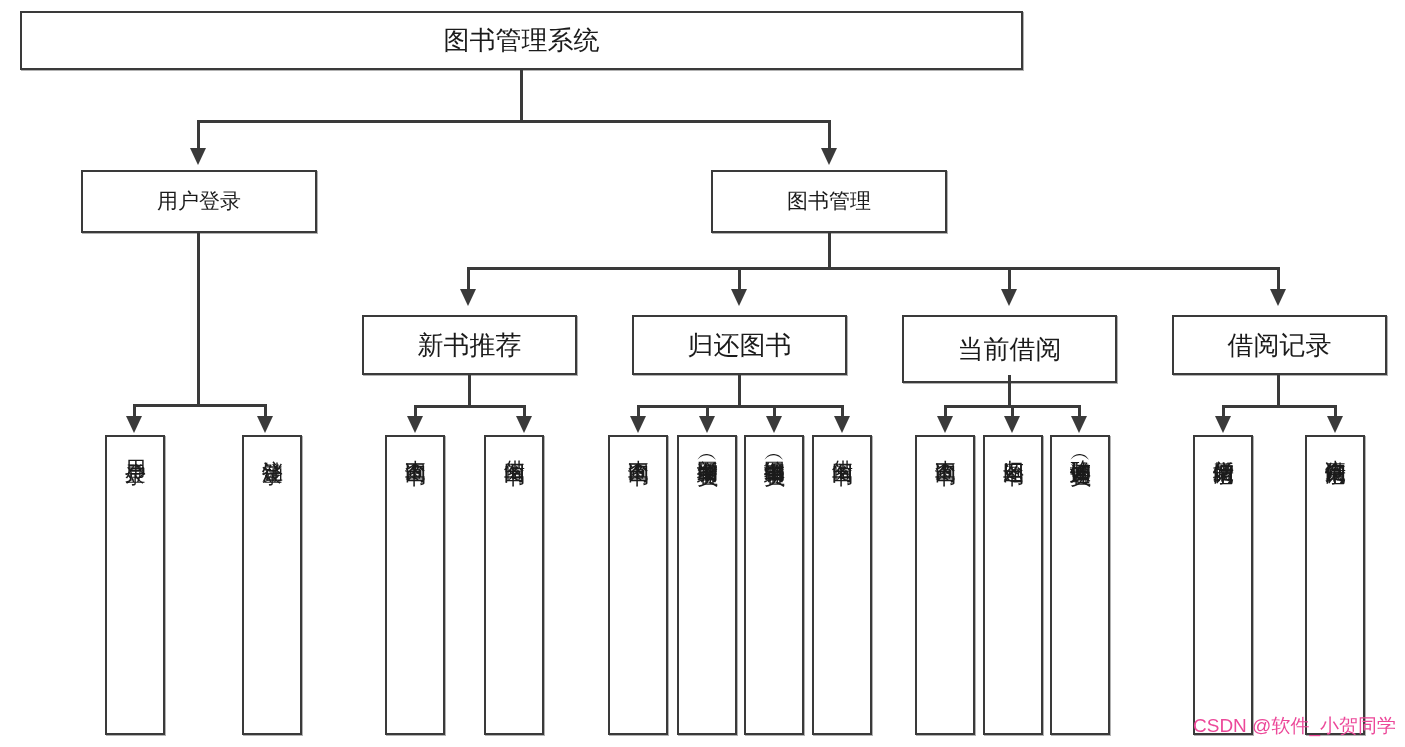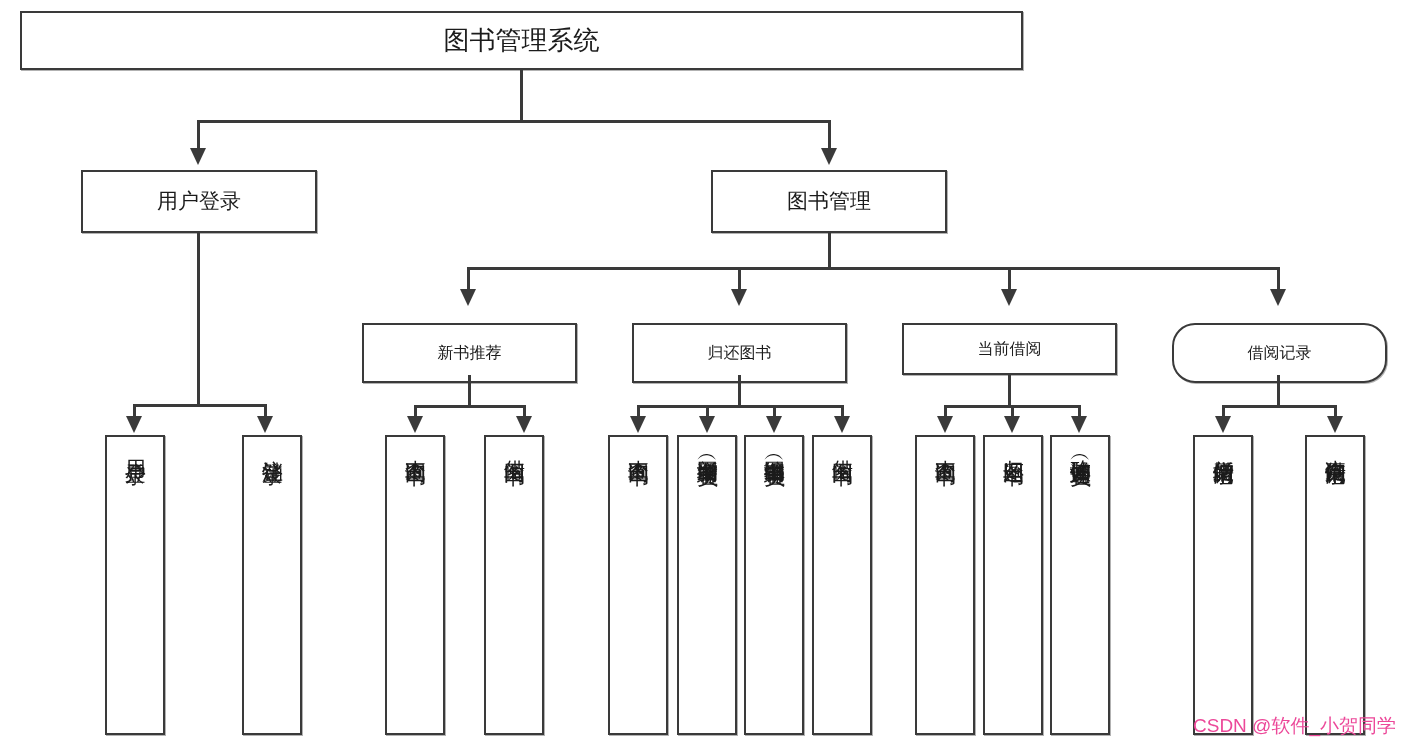--- a/index.html
+++ b/index.html
@@ -31,22 +31,21 @@
     color: #1b1b1b;
     line-height: 1.18;
   }
   .node.root {
     font-size: 26px;
   }
   .node.lvl1 {
     font-size: 21px;
   }
   .node.lvl2 {
-    font-size: 16px;
-    margin-top: 8px;
+    font-size: 26px;
   }
   
   .node.leaf {
     font-size: 21px;
     align-items: flex-start;
     justify-content: center;
     padding-top: 6px;
     padding-bottom: 6px;
   }
   .node.leaf .vtext {
@@ -134,24 +133,24 @@
   <div class="arrow" style="left:731px; top:289px;"></div>
   <div class="arrow" style="left:1001px; top:289px;"></div>
   <div class="arrow" style="left:1270px; top:289px;"></div>
 
   <div class="node lvl2" style="left:362px; top:315px; width:215px; height:60px;">
     <span>新书推荐</span>
   </div>
   <div class="node lvl2" style="left:632px; top:315px; width:215px; height:60px;">
     <span>归还图书</span>
   </div>
-  <div class="node lvl2" style="left:902px; top:315px; width:215px; height:52px;">
+  <div class="node lvl2" style="left:902px; top:315px; width:215px; height:68px;">
     <span>当前借阅</span>
   </div>
-  <div class="node lvl2" style="left:1172px; top:315px; width:215px; height:60px;border-radius:23px;">
+  <div class="node lvl2" style="left:1172px; top:315px; width:215px; height:60px;">
     <span>借阅记录</span>
   </div>
 
   <div class="line v" style="left:468px; top:375px; width:3px; height:32px;"></div>
   <div class="line h" style="left:414px; top:405px; width:112px; height:3px;"></div>
   <div class="line v" style="left:414px; top:405px; width:3px; height:13px;"></div>
   <div class="line v" style="left:523px; top:405px; width:3px; height:13px;"></div>
   <div class="arrow" style="left:407px; top:416px;"></div>
   <div class="arrow" style="left:516px; top:416px;"></div>
 

